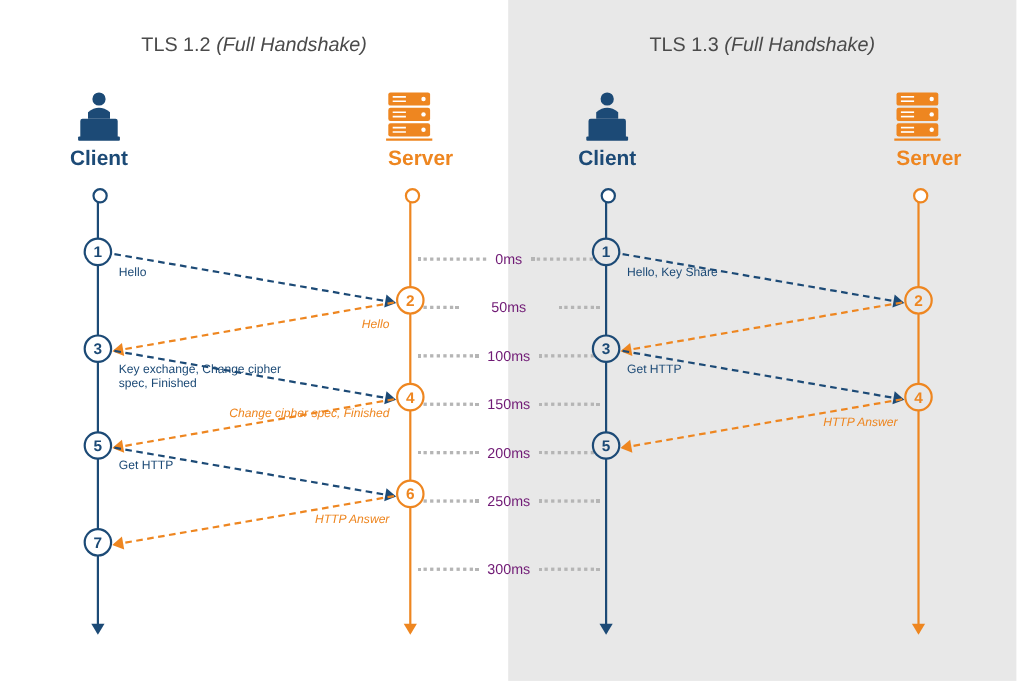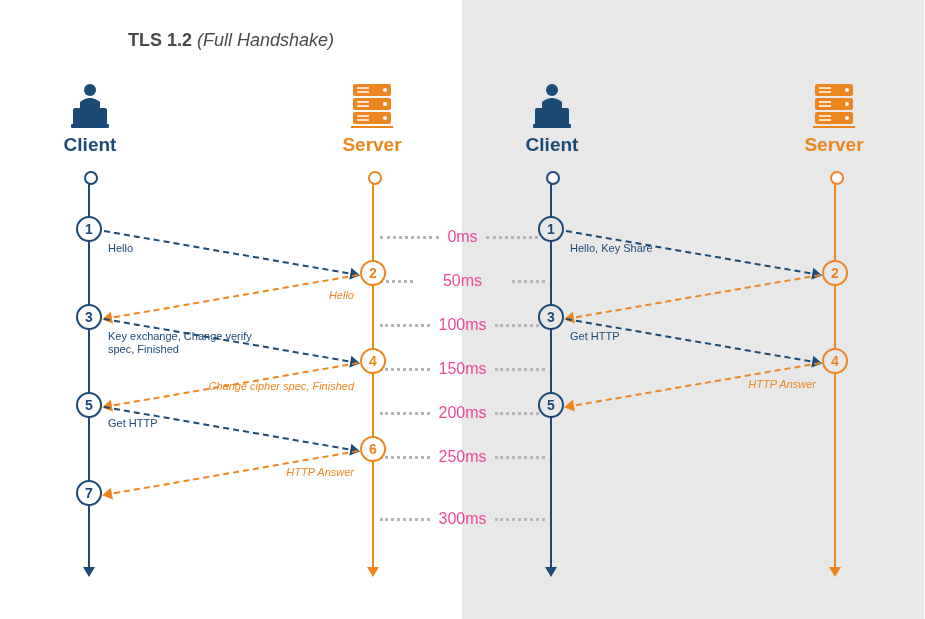--- a/index.html
+++ b/index.html
@@ -27,37 +27,37 @@
   .half.left{left:0;background:#fff;}
   .half.right{left:462px;background:var(--grey-bg);}
   .title{
     position:absolute;
     top:30px;
     left:0;right:0;
     text-align:center;
     font-size:18px;
     color:var(--grey-title);
   }
-  .title b{font-weight:700;}
+  .title b{font-weight:400;}
   .title i{font-style:italic;font-weight:400;}
   .actor{
     position:absolute;
     top:80px;
     width:80px;
     text-align:center;
   }
   .actor.client{left:50px;}
   .actor.server{right:50px;}
   .actor .label{
     font-size:19px;
     font-weight:700;
     margin-top:4px;
   }
   .actor.client .label{color:var(--navy);}
-  .actor.server .label{color:var(--orange);}
+  .actor.server .label{color:var(--orange);text-align:right;}
   .lifeline{
     position:absolute;
     top:175px;
     width:2px;
     height:400px;
   }
   .lifeline.client{left:88px;background:var(--navy);}
   .lifeline.server{right:88px;background:var(--orange);}
   .lifeline::before{
     content:"";
@@ -129,22 +129,22 @@
     left:0;right:0;
     display:flex;
     align-items:center;
   }
   .timeline .dots{
     flex:1;
     border-top:3px dotted var(--grey-dot);
     height:0;
   }
   .timeline .label{
-    font-size:16px;
-    color:#ec4899;
+    font-size:13px;
+    color:#701a75;
     padding:0 8px;
     white-space:nowrap;
   }
   
   svg{display:block;margin:0 auto;}
 </style>
 </head>
 <body>
 
 <div class="half left">
@@ -186,30 +186,34 @@
     <div class="node client" style="top: 304px;">3</div>
     <div class="node server" style="top: 348px;">4</div>
     <div class="node client" style="top: 392px;">5</div>
     <div class="node server" style="top: 436px;">6</div>
     <div class="node client" style="top: 480px;">7</div>
     <div class="arrow to-server" style="top: 230px; width: 257.783px; right: auto; transform-origin: left center; transform: rotate(9.82772deg);"></div>
     <div class="msg navy" style="top: 242px; left: 108px; max-width: 150px;">Hello</div>
     <div class="arrow to-client" style="top: 318px; width: 257.783px; right: auto; transform-origin: left center; transform: rotate(-9.82772deg);"></div>
     <div class="msg orange" style="top: 289px; right: 108px; max-width: 150px; text-align: right;">Hello</div>
     <div class="arrow to-server" style="top: 318px; width: 257.783px; right: auto; transform-origin: left center; transform: rotate(9.82772deg);"></div>
-    <div class="msg navy" style="top: 330px; left: 108px; max-width: 150px;">Key exchange, Change verify spec, Finished</div>
+    <div class="msg navy" style="top: 330px; left: 108px; max-width: 150px;">Key exchange, Change cipher spec, Finished</div>
     <div class="arrow to-client" style="top: 406px; width: 257.783px; right: auto; transform-origin: left center; transform: rotate(-9.82772deg);"></div>
-    <div class="msg orange" style="top: 370px; right: 108px; max-width: 150px; text-align: right; margin-top: 10px;">Change cipher spec, Finished</div>
+    <div class="msg orange" style="top: 370px; right: 108px; max-width: 150px; text-align: right;">Change cipher spec, Finished</div>
     <div class="arrow to-server" style="top: 406px; width: 257.783px; right: auto; transform-origin: left center; transform: rotate(9.82772deg);"></div>
     <div class="msg navy" style="top: 417px; left: 108px; max-width: 150px;">Get HTTP</div>
     <div class="arrow to-client" style="top: 494px; width: 257.783px; right: auto; transform-origin: left center; transform: rotate(-9.82772deg);"></div>
     <div class="msg orange" style="top: 466px; right: 108px; max-width: 150px; text-align: right;">HTTP Answer</div>
   </div>
 
 <div class="half right">
+  <div class="title">
+    <b>TLS 1.3</b>
+    <i>(Full Handshake)</i>
+  </div>
   <div class="actor client">
     <svg width="50" height="50" viewBox="0 0 50 50">
       <circle cx="25" cy="10" r="6" fill="#1c4a76"></circle>
       <path d="M15 22 Q25 14 35 22 L35 28 15 28 Z" fill="#1c4a76"></path>
       <rect x="8" y="28" width="34" height="18" rx="2" fill="#1c4a76"></rect>
       <rect x="6" y="44" width="38" height="4" rx="1" fill="#1c4a76"></rect>
     </svg>
     <div class="label">Client</div>
   </div>
   <div class="actor server">

